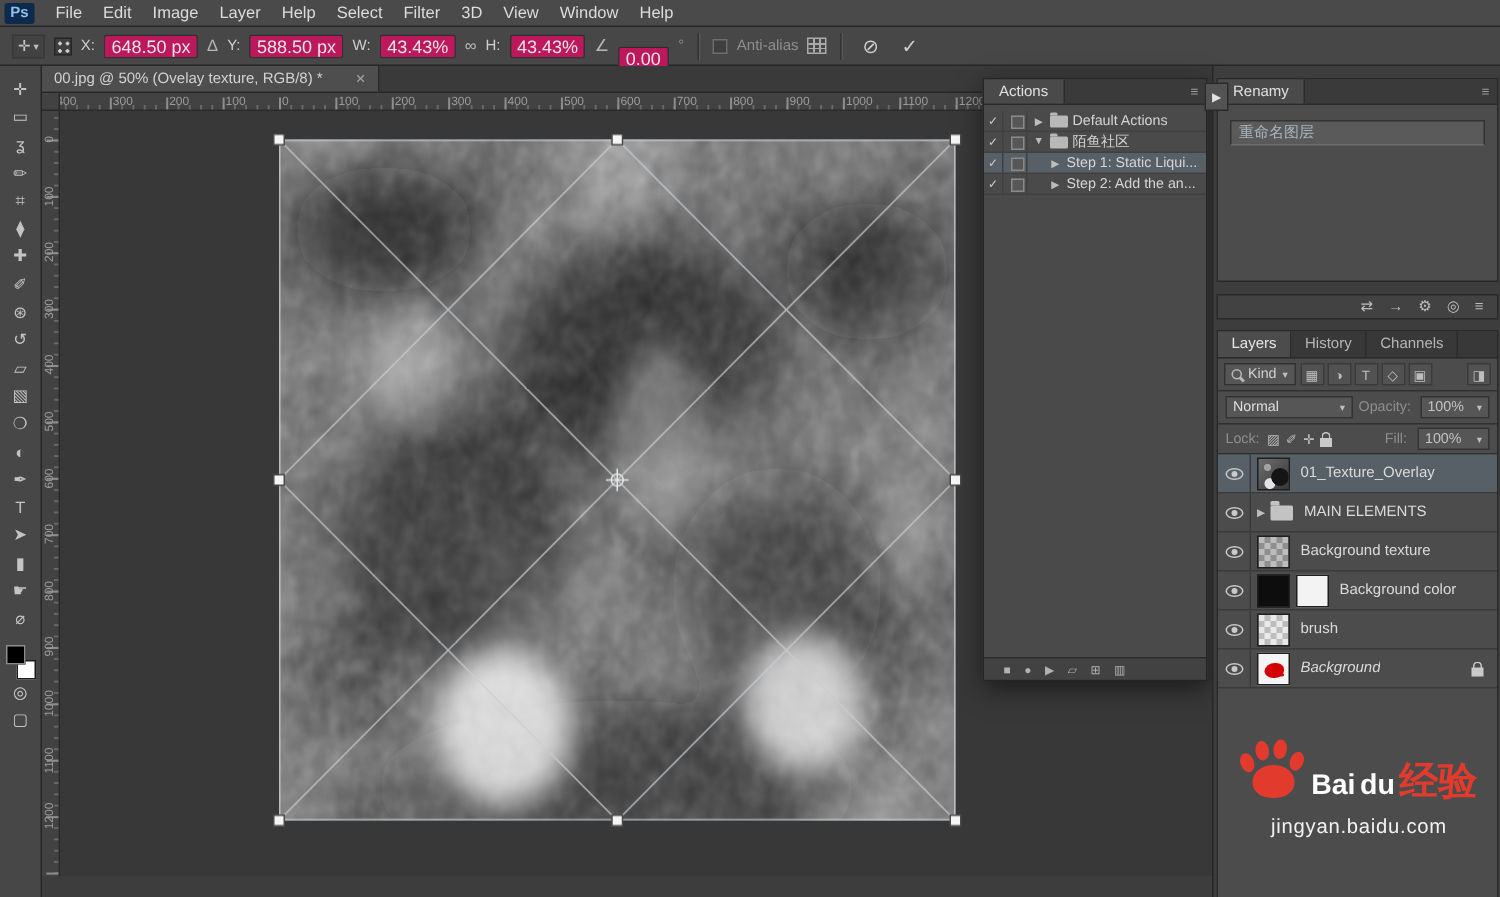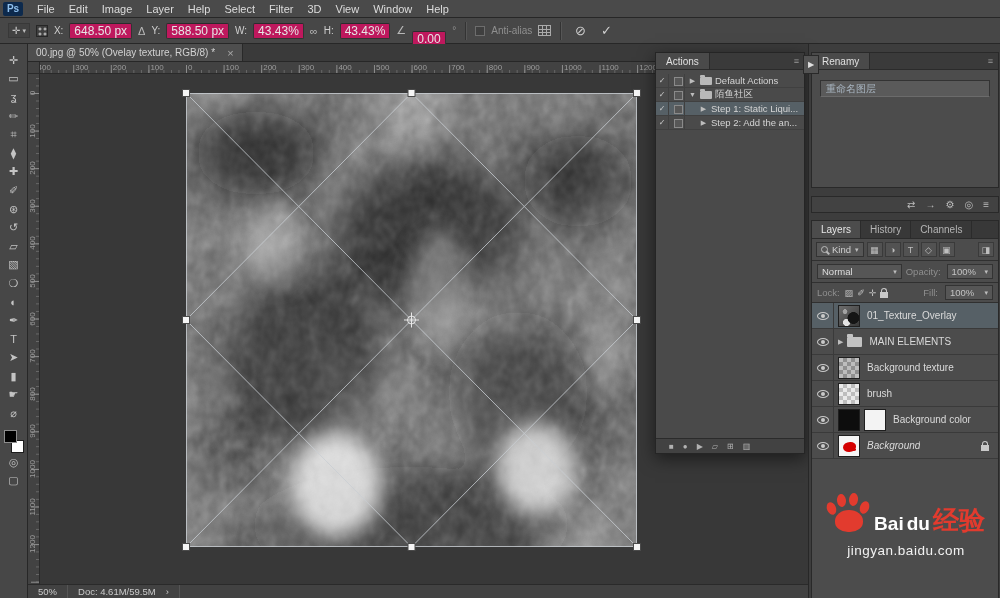--- a/index.html
+++ b/index.html
@@ -21,21 +21,21 @@
   .w58{min-width:58px;} .w44{min-width:44px;} .w36{min-width:34px;margin-top:17px;}
   .opicon{color:#b8b8b8; font-size:11px;}
   .sep{width:1px; height:18px; background:#333; box-shadow:1px 0 0 #565656; margin:0 3px;}
   .checkbox{width:10px; height:10px; border:1px solid #6d6d6d; background:#3f3f3f;}
   .muted{color:#8f8f8f;}
   .warp{width:13px; height:11px; border:1px solid #aaa; background:linear-gradient(90deg,transparent 3px,#aaa 3px,#aaa 4px,transparent 4px,transparent 7px,#aaa 7px,#aaa 8px,transparent 8px), linear-gradient(180deg,transparent 3px,#aaa 3px,#aaa 4px,transparent 4px,transparent 6px,#aaa 6px,#aaa 7px,transparent 7px);}
   .bigicon{font-size:13px; color:#d0d0d0; width:20px; text-align:center;}
 
   
   #tabbar{position:absolute; left:28px; top:44px; width:780px; height:18px; background:#3a3a3a; border-bottom:1px solid #272727; display:flex;}
-  .doctab{display:flex; align-items:center; gap:12px; padding:0 8px; background:#4e4e4e; border-right:1px solid #292929; font-size:10px; color:#d2d2d2; white-space:nowrap;}
+  .doctab{display:flex; align-items:center; gap:22px; padding:0 8px; background:#4e4e4e; border-right:1px solid #292929; font-size:10px; color:#d2d2d2; white-space:nowrap;}
   .doctab .close{color:#a9a9a9; font-size:11px;}
 
   
   #toolbar{position:absolute; left:0; top:44px; width:28px; height:554px; background:#474747; border-right:1px solid #272727; display:flex; flex-direction:column; align-items:center; padding-top:7px;}
   .tool{width:24px; height:18.6px; display:flex; align-items:center; justify-content:center; color:#c4c4c4; font-size:11px; line-height:1;}
   .swatches{position:relative; width:22px; height:23px; margin-top:7px;}
   .sw-bg{position:absolute; right:1px; bottom:0; width:13px; height:13px; background:#fff; border:1px solid #1d1d1d;}
   .sw-fg{position:absolute; left:1px; top:0; width:13px; height:13px; background:#000; border:1px solid #8d8d8d;}
 
   
@@ -482,33 +482,33 @@
             <span class="laymid">
               <span class="thumb t-checkdark"></span>
             </span>
             <span class="layname">Background texture</span>
           </div>
           <div class="layer-row">
             <span class="eyebox">
               <span class="eye"></span>
             </span>
             <span class="laymid">
-              <span class="thumb t-checklight"></span>
-            </span>
-            <span class="layname">brush</span>
+              <span class="thumb t-black"></span>
+              <span class="thumb t-white"></span>
+            </span>
+            <span class="layname">Background color</span>
           </div>
           <div class="layer-row">
             <span class="eyebox">
               <span class="eye"></span>
             </span>
             <span class="laymid">
-              <span class="thumb t-black"></span>
-              <span class="thumb t-white"></span>
-            </span>
-            <span class="layname">Background color</span>
+              <span class="thumb t-checklight"></span>
+            </span>
+            <span class="layname">brush</span>
           </div>
           <div class="layer-row">
             <span class="eyebox">
               <span class="eye"></span>
             </span>
             <span class="laymid">
               <span class="thumb t-splat">
                 <i class="blob"></i>
               </span>
             </span>
@@ -538,21 +538,14 @@
           <span class="lficon fx">fx</span>
           <span class="lficon">⊡</span>
           <span class="lficon">◑</span>
           <span class="lficon">▱</span>
           <span class="lficon">⊞</span>
           <span class="lficon">▥</span>
         </div>
     </div>
   </div>
 
-  <div id="statusbar">
-    <span class="zoomcell">50%</span>
-    <span class="doccell">
-      <span>Doc: 4.61M/59.5M</span>
-      <span>›</span>
-    </span>
-  </div>
 
 </div>
 
 </body></html>

